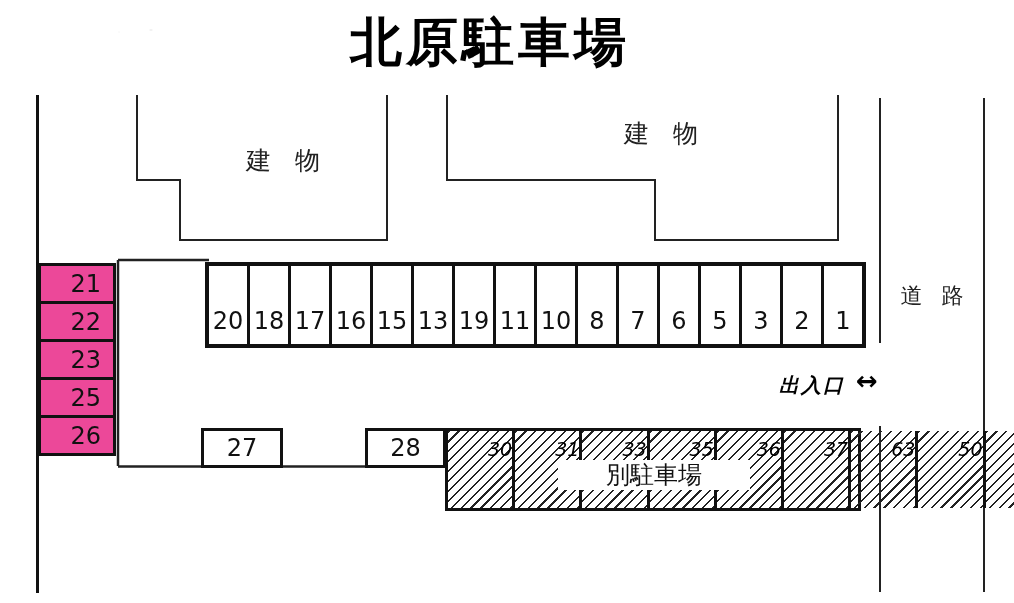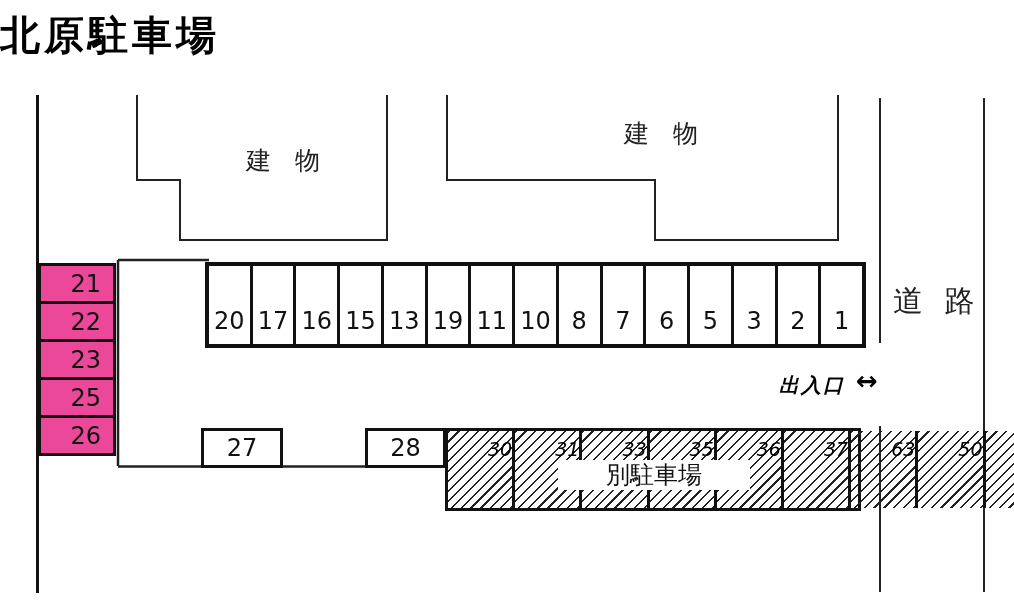--- a/index.html
+++ b/index.html
@@ -3,35 +3,35 @@
 <meta charset="utf-8">
 <style>
   html,body{margin:0;padding:0;background:#fff;}
   .stage{
     position:relative;width:1014px;height:603px;background:#fff;overflow:hidden;
     font-family:"DejaVu Sans","Liberation Sans",sans-serif;color:#111;
   }
   .abs{position:absolute;}
   
   .title{
-    left:0;top:8px;width:980px;
-    font-size:40px;font-weight:600;letter-spacing:4px;color:#000;
+    left:0;top:8px;width:980px;text-align:center;
+    font-size:52px;font-weight:600;letter-spacing:4px;color:#000;
   }
   .smudge{
     left:95px;top:22px;width:80px;height:20px;opacity:.25;
     background:radial-gradient(ellipse at 30% 50%,#999 0 2px,transparent 3px),
                radial-gradient(ellipse at 70% 40%,#aaa 0 2px,transparent 3px);
   }
   
   svg.lines{left:0;top:0;}
   
   .bldg-label{font-size:25px;letter-spacing:8px;color:#222;white-space:pre;}
   .b1{left:207px;top:144px;width:160px;text-align:center;}
   .b2{left:585px;top:117px;width:160px;text-align:center;}
-  .road-label{left:893px;top:281px;width:84px;text-align:center;font-size:30px;letter-spacing:6px;color:#222;white-space:pre;}
+  .road-label{left:893px;top:281px;width:84px;text-align:center;font-size:22px;letter-spacing:6px;color:#222;white-space:pre;}
   .entrance{left:779px;top:372px;width:82px;font-size:20px;font-weight:bold;font-style:italic;letter-spacing:2px;color:#000;}
   .entrance-arrow{left:856px;top:366px;font-size:26px;font-weight:bold;color:#000;}
   
   .top-row{
     left:205px;top:262px;width:661px;height:86px;box-sizing:border-box;
     border:4px solid #111;background:#fff;display:flex;
   }
   .cell-top{
     flex:1;border-left:3px solid #111;display:flex;align-items:flex-end;justify-content:center;
     padding-bottom:9px;font-size:24px;box-sizing:border-box;
@@ -93,20 +93,23 @@
   <div class="abs bldg-label b2">建 物</div>
   <div class="abs road-label">道 路</div>
   <div class="abs entrance">出入口</div>
   <div class="abs entrance-arrow">↔</div>
 
   <div class="abs top-row">
       <div class="cell-top">
         <span>20</span>
       </div>
       <div class="cell-top">
+        <span>18</span>
+      </div>
+      <div class="cell-top">
         <span>17</span>
       </div>
       <div class="cell-top">
         <span>16</span>
       </div>
       <div class="cell-top">
         <span>15</span>
       </div>
       <div class="cell-top">
         <span>13</span>

